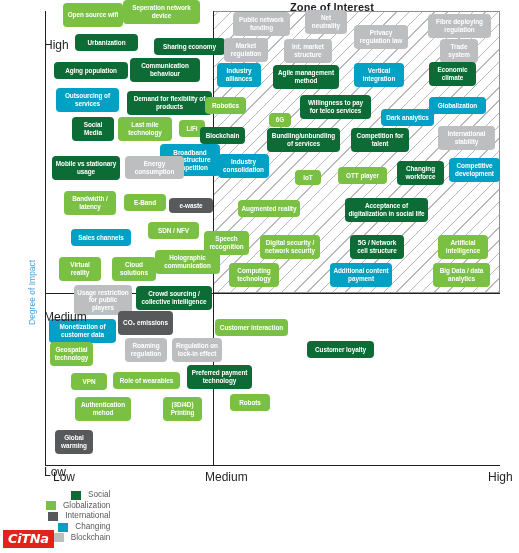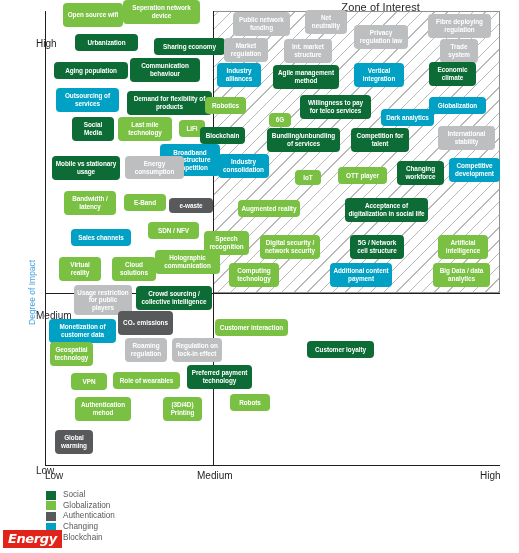--- a/index.html
+++ b/index.html
@@ -8,22 +8,22 @@
     background:#ffffff;
     font-family:"Liberation Sans", sans-serif;
     position:relative;
     overflow:hidden;
   }
   #chart-root{position:absolute;left:0;top:0;width:519px;height:553px;}
 
   
   .zone-title{
     position:absolute;left:290px;top:1px;width:130px;
-    text-align:right;
-    font-size:11px;font-weight:normal;color:#231f20;
+    text-align:left;
+    font-size:11px;font-weight:bold;color:#231f20;
     letter-spacing:.1px;
   }
 
   
   .plot{
     position:absolute;left:45px;top:11px;width:455px;height:455px;
   }
   .axis-line{position:absolute;background:#231f20;}
   .axis-y{left:0;top:0;width:1px;height:455px;}
   .axis-x{left:0;top:454px;width:455px;height:1px;}
@@ -38,21 +38,21 @@
     background-image:repeating-linear-gradient(
         -45deg,
         #b9b9b9 0px, #b9b9b9 1px,
         rgba(255,255,255,0) 1px, rgba(255,255,255,0) 9px);
     border:1px solid #8f8f8f;
     box-sizing:border-box;
   }
 
   
   .tick{
-    position:absolute;font-size:10px;color:#231f20;white-space:nowrap;
+    position:absolute;font-size:12px;color:#231f20;white-space:nowrap;margin-left:8px;
   }
   .tick-x-low{left:45px;top:470px;}
   .tick-x-med{left:197px;top:470px;}
   .tick-x-high{left:480px;top:470px;}
   .axis-title-x{
     position:absolute;left:140px;top:480px;width:170px;text-align:center;
     font-size:8.5px;color:#4aa3df;white-space:nowrap;
   }
   .tick-y-high{left:36px;top:38px;}
   .tick-y-med{left:36px;top:310px;}
@@ -81,21 +81,21 @@
     overflow:hidden;
   }
   .c-social{background:#0d6b35;}
   .c-technological{background:#7ac143;}
   .c-environmental{background:#58595b;}
   .c-economic{background:#00a1c4;}
   .c-political{background:#bcbec0;}
 
   
   .legend{position:absolute;left:46px;top:490px;}
-  .legend-row{display:flex;align-items:center;height:10.6px;}
+  .legend-row{display:flex;align-items:center;height:10.6px;justify-content:flex-end;}
   .swatch{width:10px;height:9px;margin-right:7px;flex:0 0 auto;}
   .legend-label{font-size:8.2px;color:#58595b;line-height:1;}
 
   
   .logo{
     position:absolute;left:3px;top:530px;
     background:#e2231a;color:#ffffff;
     font-size:13px;font-weight:bold;font-style:italic;
     padding:1px 5px 2px 5px;
     letter-spacing:-.4px;
@@ -204,26 +204,26 @@
       <div class="legend-row">
         <span class="swatch" style="background: rgb(13, 107, 53);"></span>
         <span class="legend-label">Social</span>
       </div>
       <div class="legend-row">
         <span class="swatch" style="background: rgb(122, 193, 67);"></span>
         <span class="legend-label">Globalization</span>
       </div>
       <div class="legend-row">
         <span class="swatch" style="background: rgb(88, 89, 91);"></span>
-        <span class="legend-label">Authentication</span>
+        <span class="legend-label">International</span>
       </div>
       <div class="legend-row">
         <span class="swatch" style="background: rgb(0, 161, 196);"></span>
         <span class="legend-label">Changing</span>
       </div>
       <div class="legend-row">
         <span class="swatch" style="background: rgb(188, 190, 192);"></span>
         <span class="legend-label">Blockchain</span>
       </div>
     </div>
 
-  <div class="logo">Energy</div>
+  <div class="logo">CiTNa</div>
 </div>
 
 </body></html>

